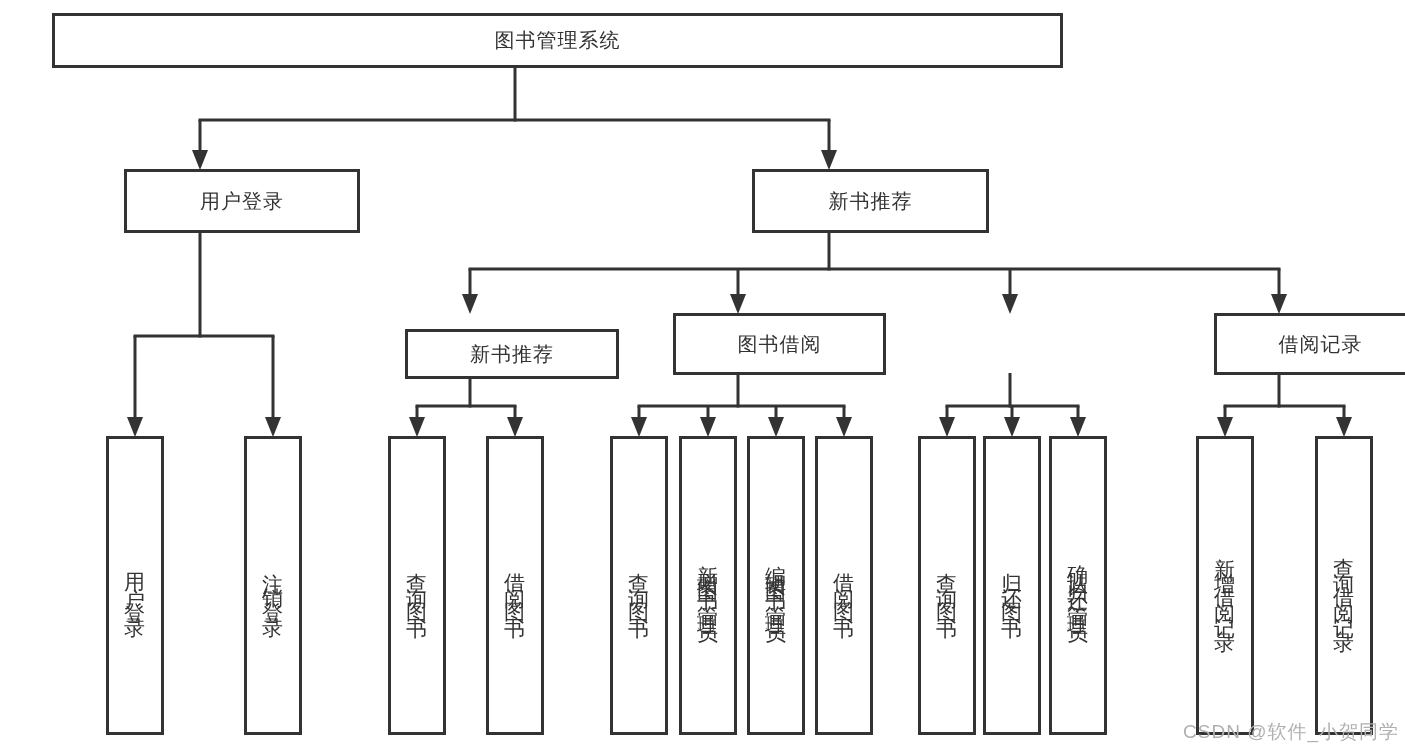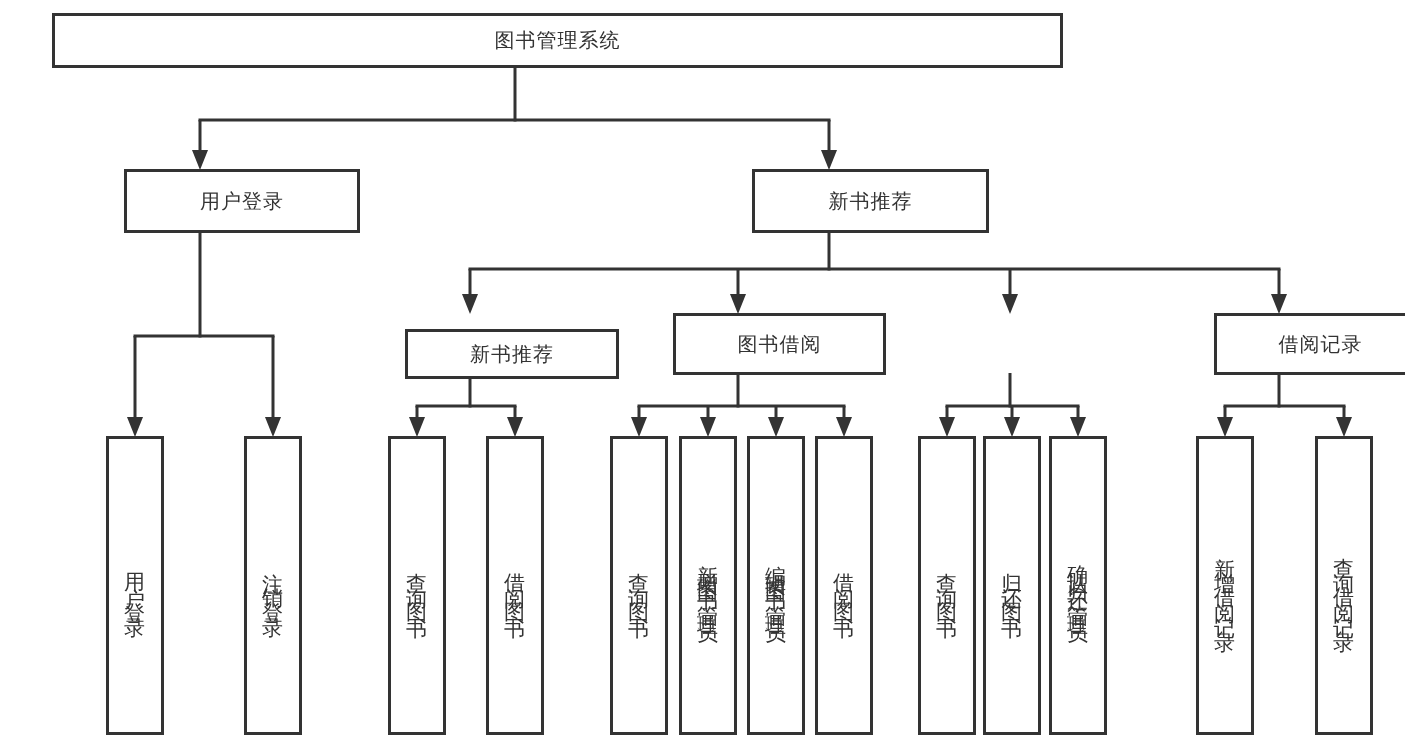--- a/index.html
+++ b/index.html
@@ -179,13 +179,14 @@
     <span class="vlabel" style="letter-spacing: 8.33333px;">确认归还（管理员）</span>
   </div>
 
   <div class="vnode" style="left:1196px">
     <span class="vlabel" style="letter-spacing: 15px;">新增借阅记录</span>
   </div>
   <div class="vnode" style="left:1315px">
     <span class="vlabel" style="letter-spacing: 15px;">查询借阅记录</span>
   </div>
 
+  <div class="watermark">CSDN @软件_小贺同学</div>
 </div>
 
 </body></html>

